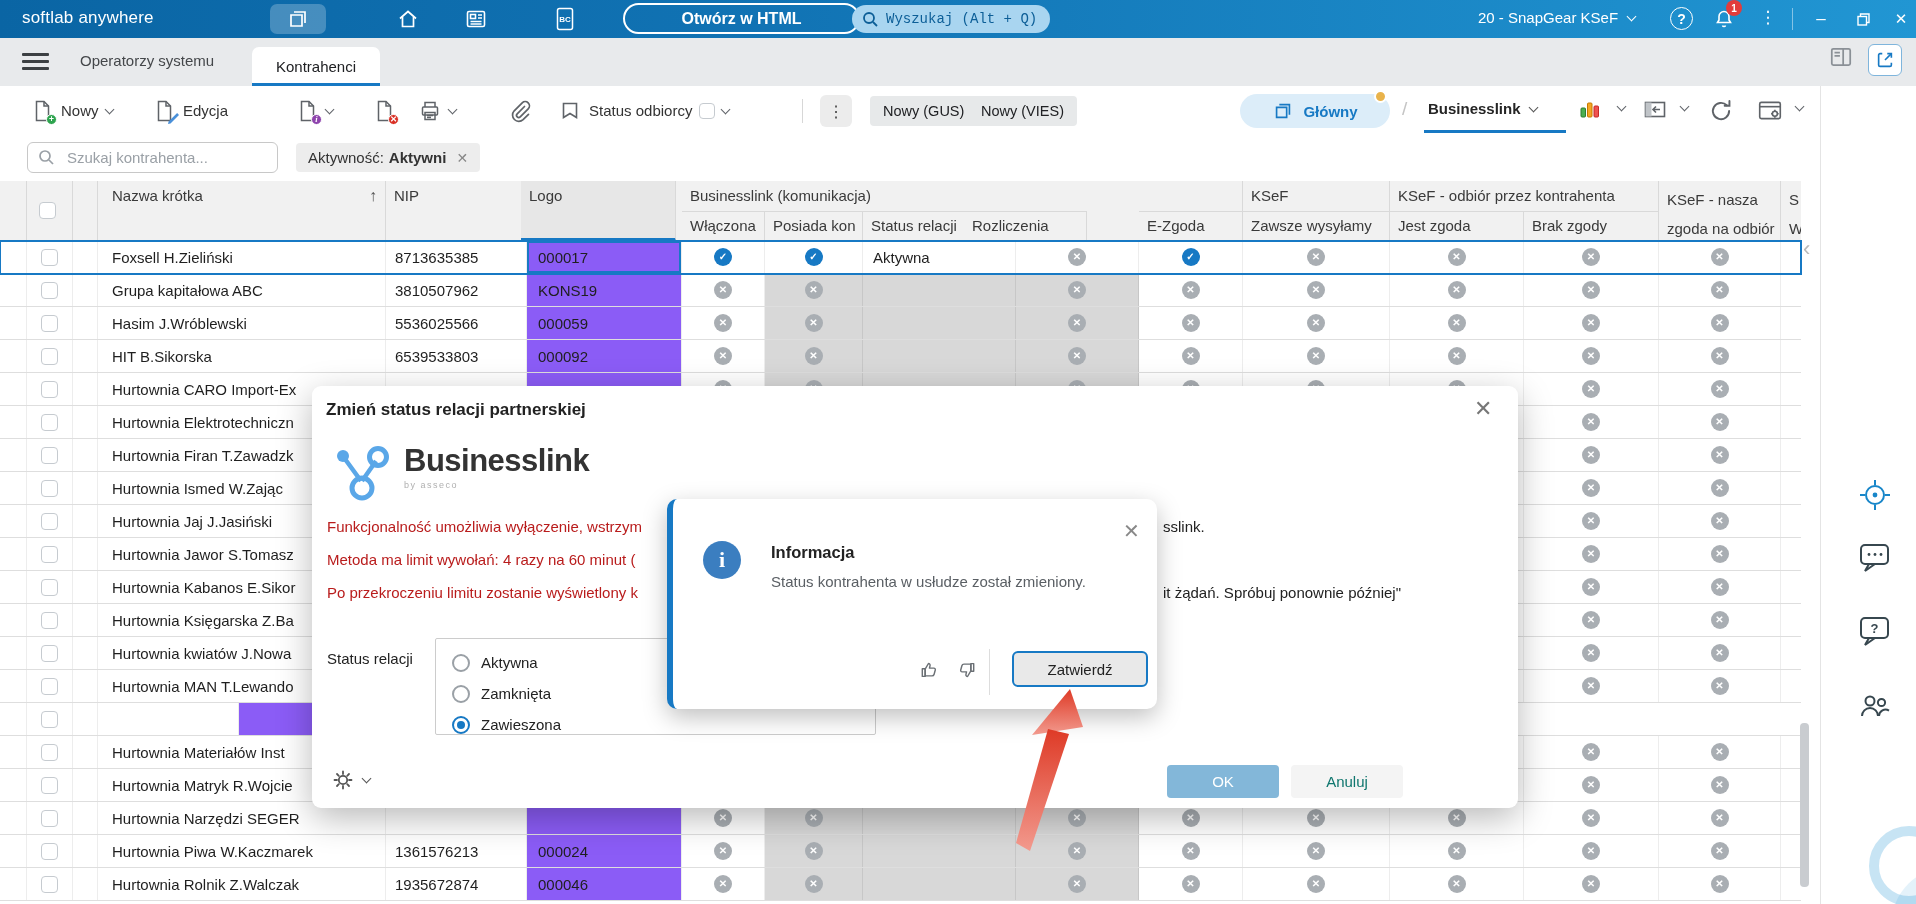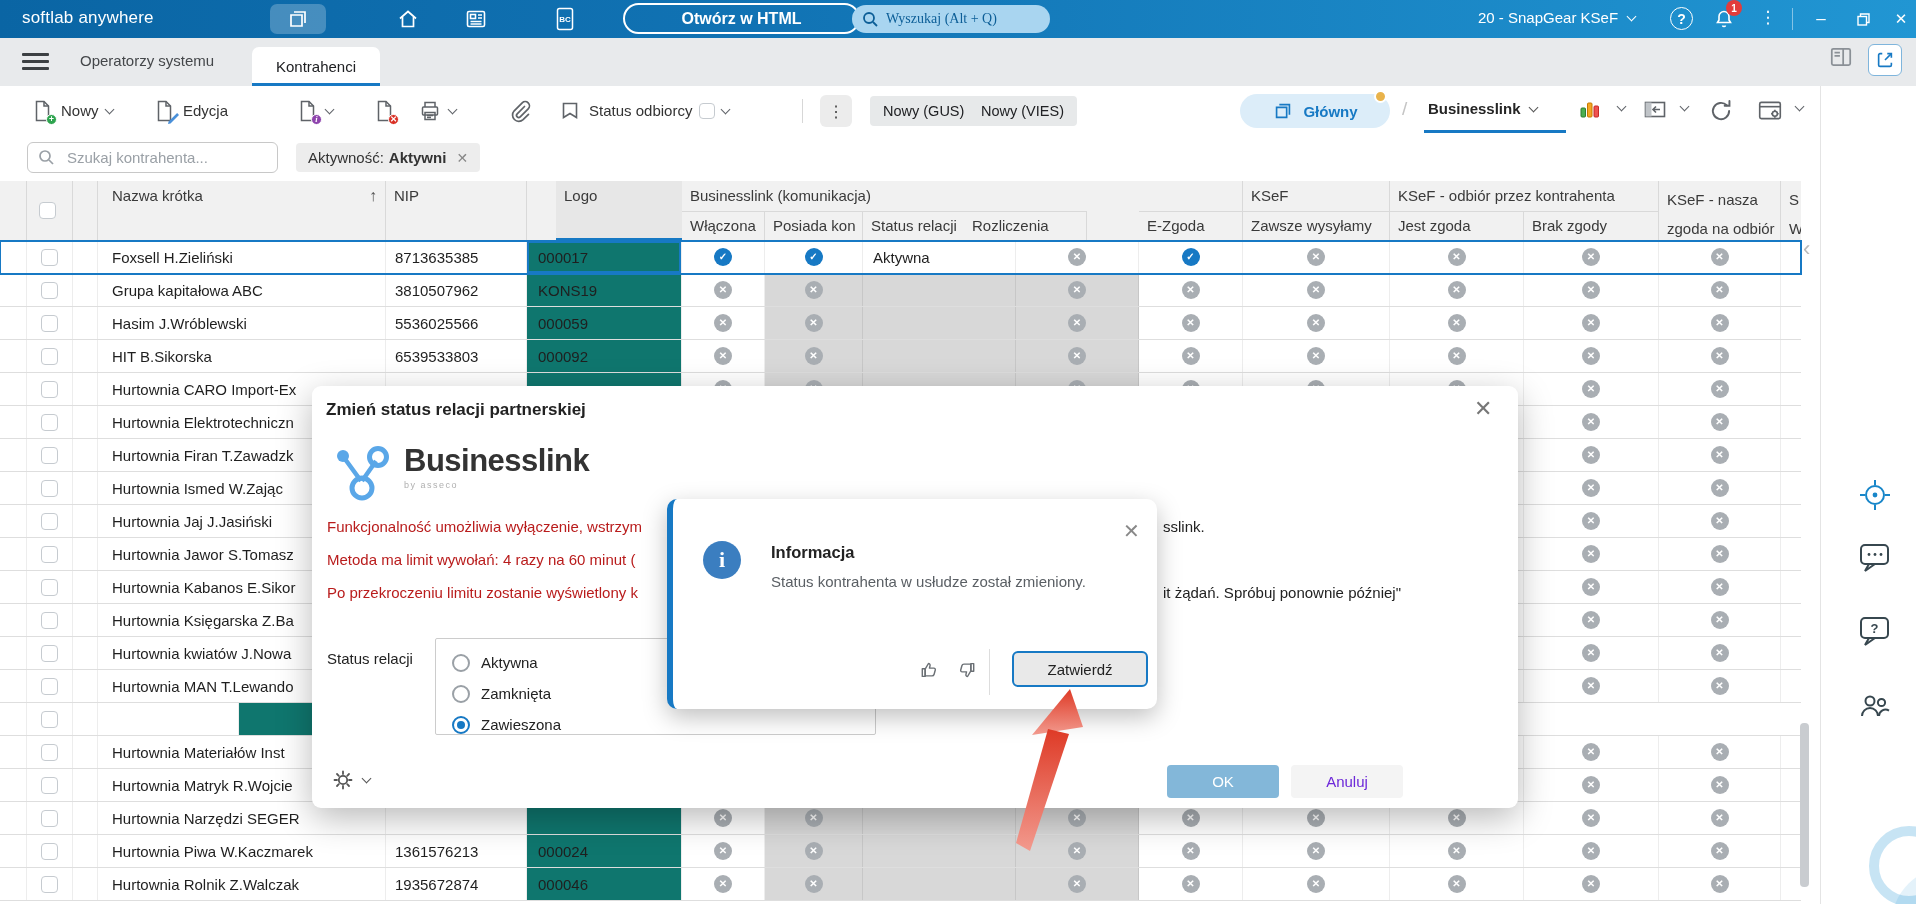--- a/index.html
+++ b/index.html
@@ -7,21 +7,21 @@
   .stage{position:relative;width:1916px;height:904px;overflow:hidden;background:#fff}
   svg{display:block}
 
   
   .topbar{position:absolute;left:0;top:0;width:1916px;height:38px;background:linear-gradient(90deg,#0a65a4 0%,#1173b4 40%,#2196d3 100%);color:#fff;z-index:40}
   .brand{position:absolute;left:22px;top:8px;font-size:17px;letter-spacing:.2px;color:#fff}
   .tb-iconbtn{position:absolute;top:4px;height:30px;display:flex;align-items:center;justify-content:center;border-radius:7px}
   .tb-active{background:rgba(255,255,255,.24);width:56px;left:270px}
   .open-html{position:absolute;left:623px;top:3px;width:237px;height:31px;border:2px solid #fff;border-radius:16px;color:#fff;font-weight:bold;font-size:16px;display:flex;align-items:center;justify-content:center;background:transparent;cursor:pointer}
   .searchpill{position:absolute;left:852px;top:5px;width:198px;height:28px;background:#a9d5f0;border-radius:14px;display:flex;align-items:center;padding:0 10px;gap:7px}
-  .searchpill input{border:0;background:transparent;outline:none;font-size:14px;color:#0c5e97;width:150px;font-family:Liberation Serif, serif}
+  .searchpill input{border:0;background:transparent;outline:none;font-size:14px;color:#0c5e97;width:150px;font-family:Liberation Mono, monospace}
   .searchpill input::placeholder{color:#0c5e97;opacity:1}
   .ctx{position:absolute;left:1478px;top:9px;font-size:15px;color:#fff;display:flex;align-items:center;gap:10px}
   .chev{display:inline-block;width:7px;height:7px;border-right:1.6px solid currentColor;border-bottom:1.6px solid currentColor;transform:rotate(45deg);margin-top:-3px}
   .qmark{position:absolute;left:1670px;top:7px;width:23px;height:23px;border:1.7px solid #fff;border-radius:50%;color:#fff;font-size:14px;font-weight:bold;display:flex;align-items:center;justify-content:center}
   .bell{position:absolute;left:1712px;top:7px}
   .badge{position:absolute;left:1726px;top:0px;min-width:16px;height:16px;background:#e23c3c;border-radius:8px;color:#fff;font-size:10px;font-weight:bold;display:flex;align-items:center;justify-content:center;padding:0 3px}
   .kebab{position:absolute;left:1758px;top:7px;font-size:17px;color:#fff;width:20px;text-align:center}
   .tb-div{position:absolute;left:1792px;top:8px;width:1px;height:22px;background:rgba(255,255,255,.45)}
   .win{position:absolute;top:6px;color:#fff;font-size:17px;width:26px;height:26px;display:flex;align-items:center;justify-content:center}
 
@@ -69,21 +69,21 @@
   .two span{display:block;height:29px;line-height:26px}
   .hcb{position:absolute;left:31px;top:21px}
   .cb{display:inline-block;width:17px;height:17px;border:1.5px solid #c6cbd0;border-radius:4px;background:#fff}
   .scrollleft{position:absolute;left:1803px;top:55px;color:#b9b9b9;font-size:22px}
   .gbody{position:absolute;left:0;top:60px;width:1801px}
   .trow{position:relative;display:flex;height:33px;border-bottom:1px solid #dedede;background:#fff;align-items:stretch}
   .trow.sel{outline:2px solid #1779c4;outline-offset:-1px;z-index:2}
   .td{flex:none;border-right:1px solid #ededed;font-size:15px;color:#1f1f1f;display:flex;align-items:center;overflow:hidden;white-space:nowrap}
   .c-ind{width:27px}.c-chk{width:46px;justify-content:center}.c-sp{width:25px}
   .c-name{width:288px;padding-left:14px}.c-nip{width:141px;padding-left:9px}
-  .c-logo{width:155px;padding-left:11px;background:#0f766e}
+  .c-logo{width:155px;padding-left:11px;background:#8b5cf6}
   .c-logo.focus{box-shadow:inset 0 0 0 2px #1779c4}
   .c-wl{width:83px}.c-pk{width:98px}.c-st{width:153px;padding-left:10px}
   .c-rz{width:123px}.c-ez{width:104px}.c-zw{width:147px}.c-jz{width:134px}
   .c-bz{width:135px}.c-zo{width:122px}.c-cut{width:20px;border-right:0}
   .tc{justify-content:center}
   .band{background:#d8d8d8;border-right:1px solid #c7c7c7}
   .ic{width:18px;height:18px;border-radius:50%;color:#fff;font-size:10px;line-height:18px;text-align:center;font-weight:bold}
   .ck{background:#1779c4}.ex{background:#a9aeb3}
   .vscroll{position:absolute;left:1800px;top:723px;width:9px;height:164px;background:#c9ccd0;border-radius:4px;z-index:5}
 
@@ -106,21 +106,21 @@
   .m-right{position:absolute;left:851px;font-size:15px;color:#222;white-space:nowrap}
   .m-statlab{position:absolute;left:15px;top:264px;font-size:15px;color:#222}
   .radiobox{position:absolute;left:123px;top:252px;width:441px;height:97px;border:1px solid #ccc;border-radius:2px;padding:8px 0 0 16px}
   .radio-row{display:flex;align-items:center;gap:11px;height:31px;cursor:pointer}
   .rb{width:18px;height:18px;border:2px solid #9aa0a6;border-radius:50%;background:#fff;position:relative;flex:none}
   .rb.on{border-color:#1779c4}
   .rb.on::after{content:"";position:absolute;left:3px;top:3px;width:8px;height:8px;border-radius:50%;background:#1779c4}
   .rl{font-size:15px;color:#222}
   .m-gear{position:absolute;left:21px;top:384px;display:flex;align-items:center;gap:10px;color:#555;cursor:pointer}
   .okbtn{position:absolute;left:855px;top:379px;width:112px;height:33px;background:#83b7d9;border:0;border-radius:4px;color:#fff;font-size:15px;font-family:"Liberation Sans",sans-serif;cursor:pointer}
-  .cancelbtn{position:absolute;left:979px;top:379px;width:112px;height:33px;background:#f4f4f4;border:0;border-radius:4px;color:#6d28d9;font-size:15px;font-family:"Liberation Sans",sans-serif;cursor:pointer}
+  .cancelbtn{position:absolute;left:979px;top:379px;width:112px;height:33px;background:#f4f4f4;border:0;border-radius:4px;color:#0f766e;font-size:15px;font-family:"Liberation Sans",sans-serif;cursor:pointer}
 
   
   .dialog{position:absolute;left:667px;top:499px;width:490px;height:210px;background:#fff;border-radius:10px;box-shadow:0 8px 25px rgba(0,0,0,.25);border-left:6px solid #1779c4;z-index:20}
   .d-icon{position:absolute;left:30px;top:42px;width:38px;height:38px;border-radius:50%;background:#3b7ec0;color:#fff;font-weight:bold;font-size:22px;display:flex;align-items:center;justify-content:center;font-family:"Liberation Serif",serif}
   .d-title{position:absolute;left:98px;top:44px;font-size:16.5px;font-weight:bold;color:#222}
   .d-msg{position:absolute;left:98px;top:74px;font-size:15px;color:#5a5f64}
   .d-close{position:absolute;left:450px;top:22px;font-size:20px;color:#888;cursor:pointer;line-height:20px}
   .d-thumbs{position:absolute;left:246px;top:160px;display:flex;gap:14px}
   .d-div{position:absolute;left:316px;top:150px;width:1px;height:46px;background:#ddd}
   .confirmbtn{position:absolute;left:339px;top:152px;width:136px;height:36px;background:#e9e9e9;border:2px solid #1779c4;border-radius:6px;font-size:15px;color:#222;font-family:"Liberation Sans",sans-serif;cursor:pointer}
@@ -354,21 +354,21 @@
       <div class="hc" style="left:0;width:27px;height:60px"></div>
       <div class="hc" style="left:27px;width:46px;height:60px">
           <span class="cb hcb" style="left:12px"></span>
         </div>
       <div class="hc" style="left:73px;width:25px;height:60px"></div>
       <div class="hc hname" style="left:98px;width:288px;height:60px">
           <span>Nazwa krótka</span>
           <span class="sort">↑</span>
         </div>
       <div class="hc" style="left:386px;width:141px;height:60px"><span>NIP</span></div>
-      <div class="hc logoh" style="left:556px;width:155px;height:60px"><span>Logo</span></div>
+      <div class="hc logoh" style="left:521px;width:155px;height:60px"><span>Logo</span></div>
       <div class="hc" style="left:682px;width:561px;height:30px"><span>Businesslink (komunikacja)</span></div>
       <div class="hc" style="left:1243px;width:147px;height:30px"><span>KSeF</span></div>
       <div class="hc" style="left:1390px;width:269px;height:30px"><span>KSeF - odbiór przez kontrahenta</span></div>
       <div class="hc two" style="left:1659px;width:122px;height:60px">
           <span>KSeF - nasza</span>
           <span>zgoda na odbiór</span>
         </div>
       <div class="hc two" style="left:1781px;width:20px;height:60px;border-right:0">
           <span>S</span>
           <span>W</span>

